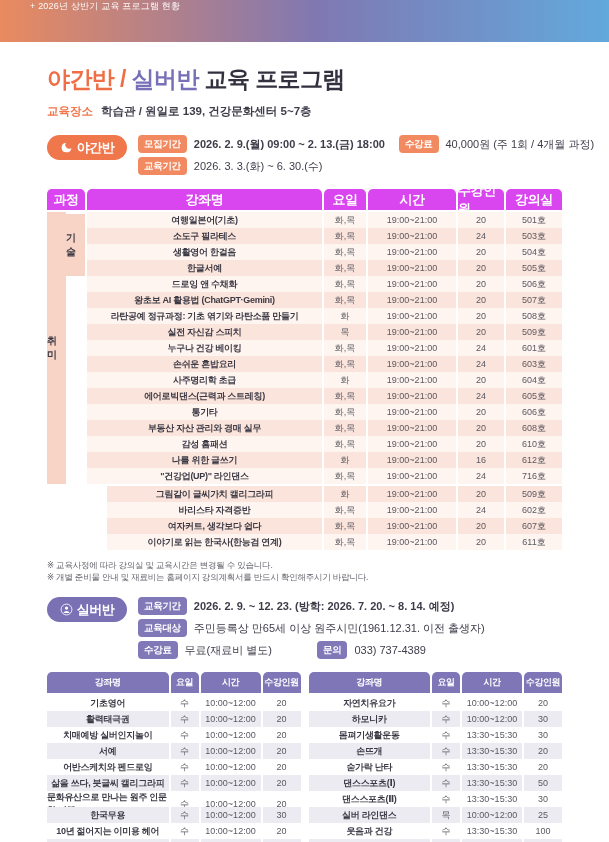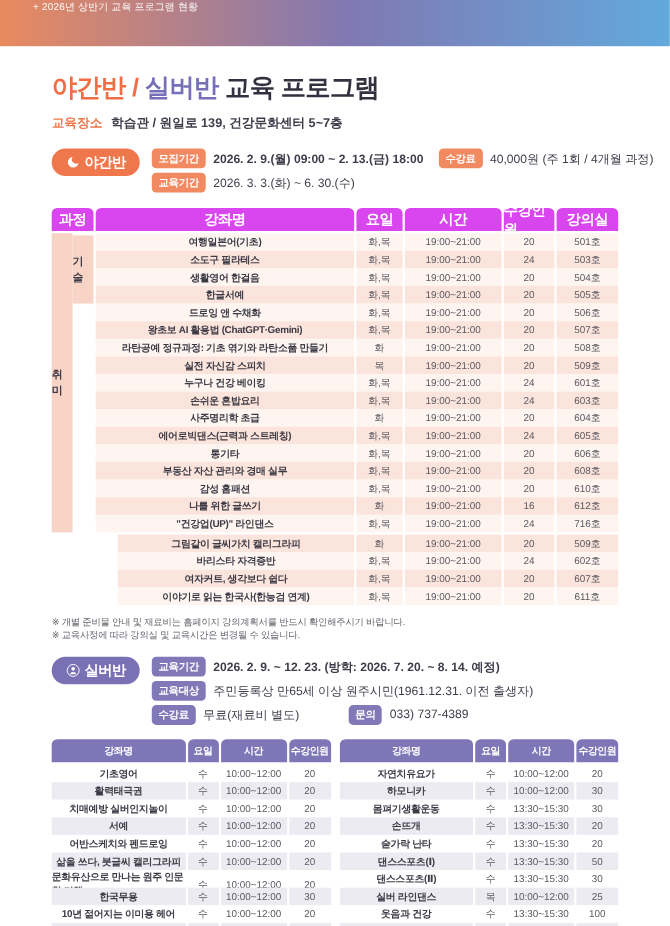--- a/index.html
+++ b/index.html
@@ -330,22 +330,22 @@
               <div>19:00~21:00</div>
               <div>20</div>
               <div>611호</div>
             </div>
           </div>
       </div>
     </div>
   </div>
 
   <div class="notes">
+    <div>※ 교육사정에 따라 강의실 및 교육시간은 변경될 수 있습니다.</div>
     <div>※ 개별 준비물 안내 및 재료비는 홈페이지 강의계획서를 반드시 확인해주시기 바랍니다.</div>
-    <div>※ 교육사정에 따라 강의실 및 교육시간은 변경될 수 있습니다.</div>
   </div>
 
   <div class="info-block silver-info">
     <div class="badge-pill purple">
       <span style="display:flex;">
         <svg viewBox="0 0 24 24">
             <circle cx="12" cy="12" r="10" fill="none" stroke="#ffffff" stroke-width="1.6"></circle>
             <circle cx="12" cy="9.3" r="3" fill="#ffffff"></circle>
             <path d="M6.3 18.4a6.2 6.2 0 0 1 11.4 0z" fill="#ffffff"></path>
           </svg>

